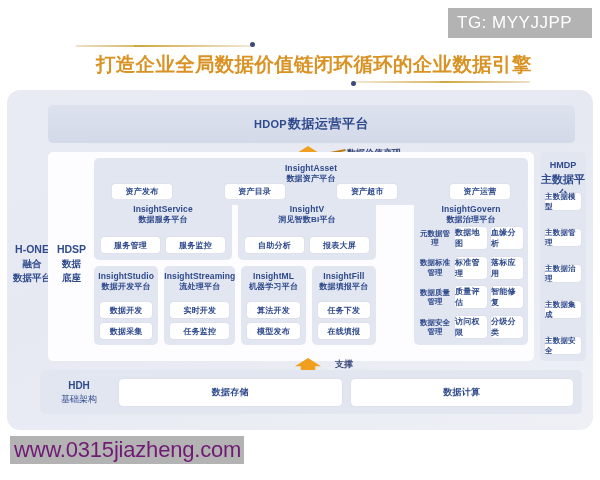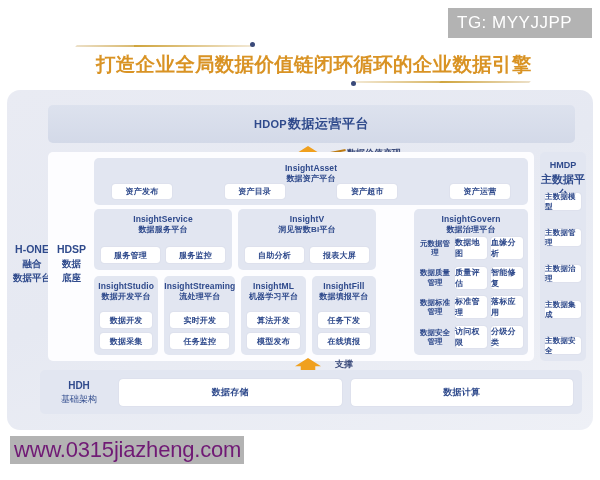--- a/index.html
+++ b/index.html
@@ -232,21 +232,21 @@
     position: absolute;
     left: 18px; right: 18px; bottom: 6px;
     display: flex;
     justify-content: space-between;
   }
   .asset-chips .chip { width: 60px; height: 15px; }
 
   
   .mid {
     position: absolute;
-    left: 0; top: 51px; width: 100%; height: 146px;
+    left: 0; top: 41px; width: 100%; height: 146px;
     display: flex;
     gap: 6px;
   }
   .mid-left {
     width: 282px;
     display: flex;
     flex-direction: column;
     gap: 6px;
   }
   .mid-left-top {
@@ -513,28 +513,28 @@
             <div class="en">InsightGovern</div>
             <div class="cn">数据治理平台</div>
           </div>
           <div class="gov-rows">
             <div class="gov-row">
               <div class="gov-cat">元数据管理</div>
               <div class="chip">数据地图</div>
               <div class="chip">血缘分析</div>
             </div>
             <div class="gov-row">
+              <div class="gov-cat">数据标准管理</div>
+              <div class="chip">标准管理</div>
+              <div class="chip">落标应用</div>
+            </div>
+            <div class="gov-row">
               <div class="gov-cat">数据质量管理</div>
               <div class="chip">质量评估</div>
               <div class="chip">智能修复</div>
-            </div>
-            <div class="gov-row">
-              <div class="gov-cat">数据标准管理</div>
-              <div class="chip">标准管理</div>
-              <div class="chip">落标应用</div>
             </div>
             <div class="gov-row">
               <div class="gov-cat">数据安全管理</div>
               <div class="chip">访问权限</div>
               <div class="chip">分级分类</div>
             </div>
           </div>
         </div>
 
       </div>

